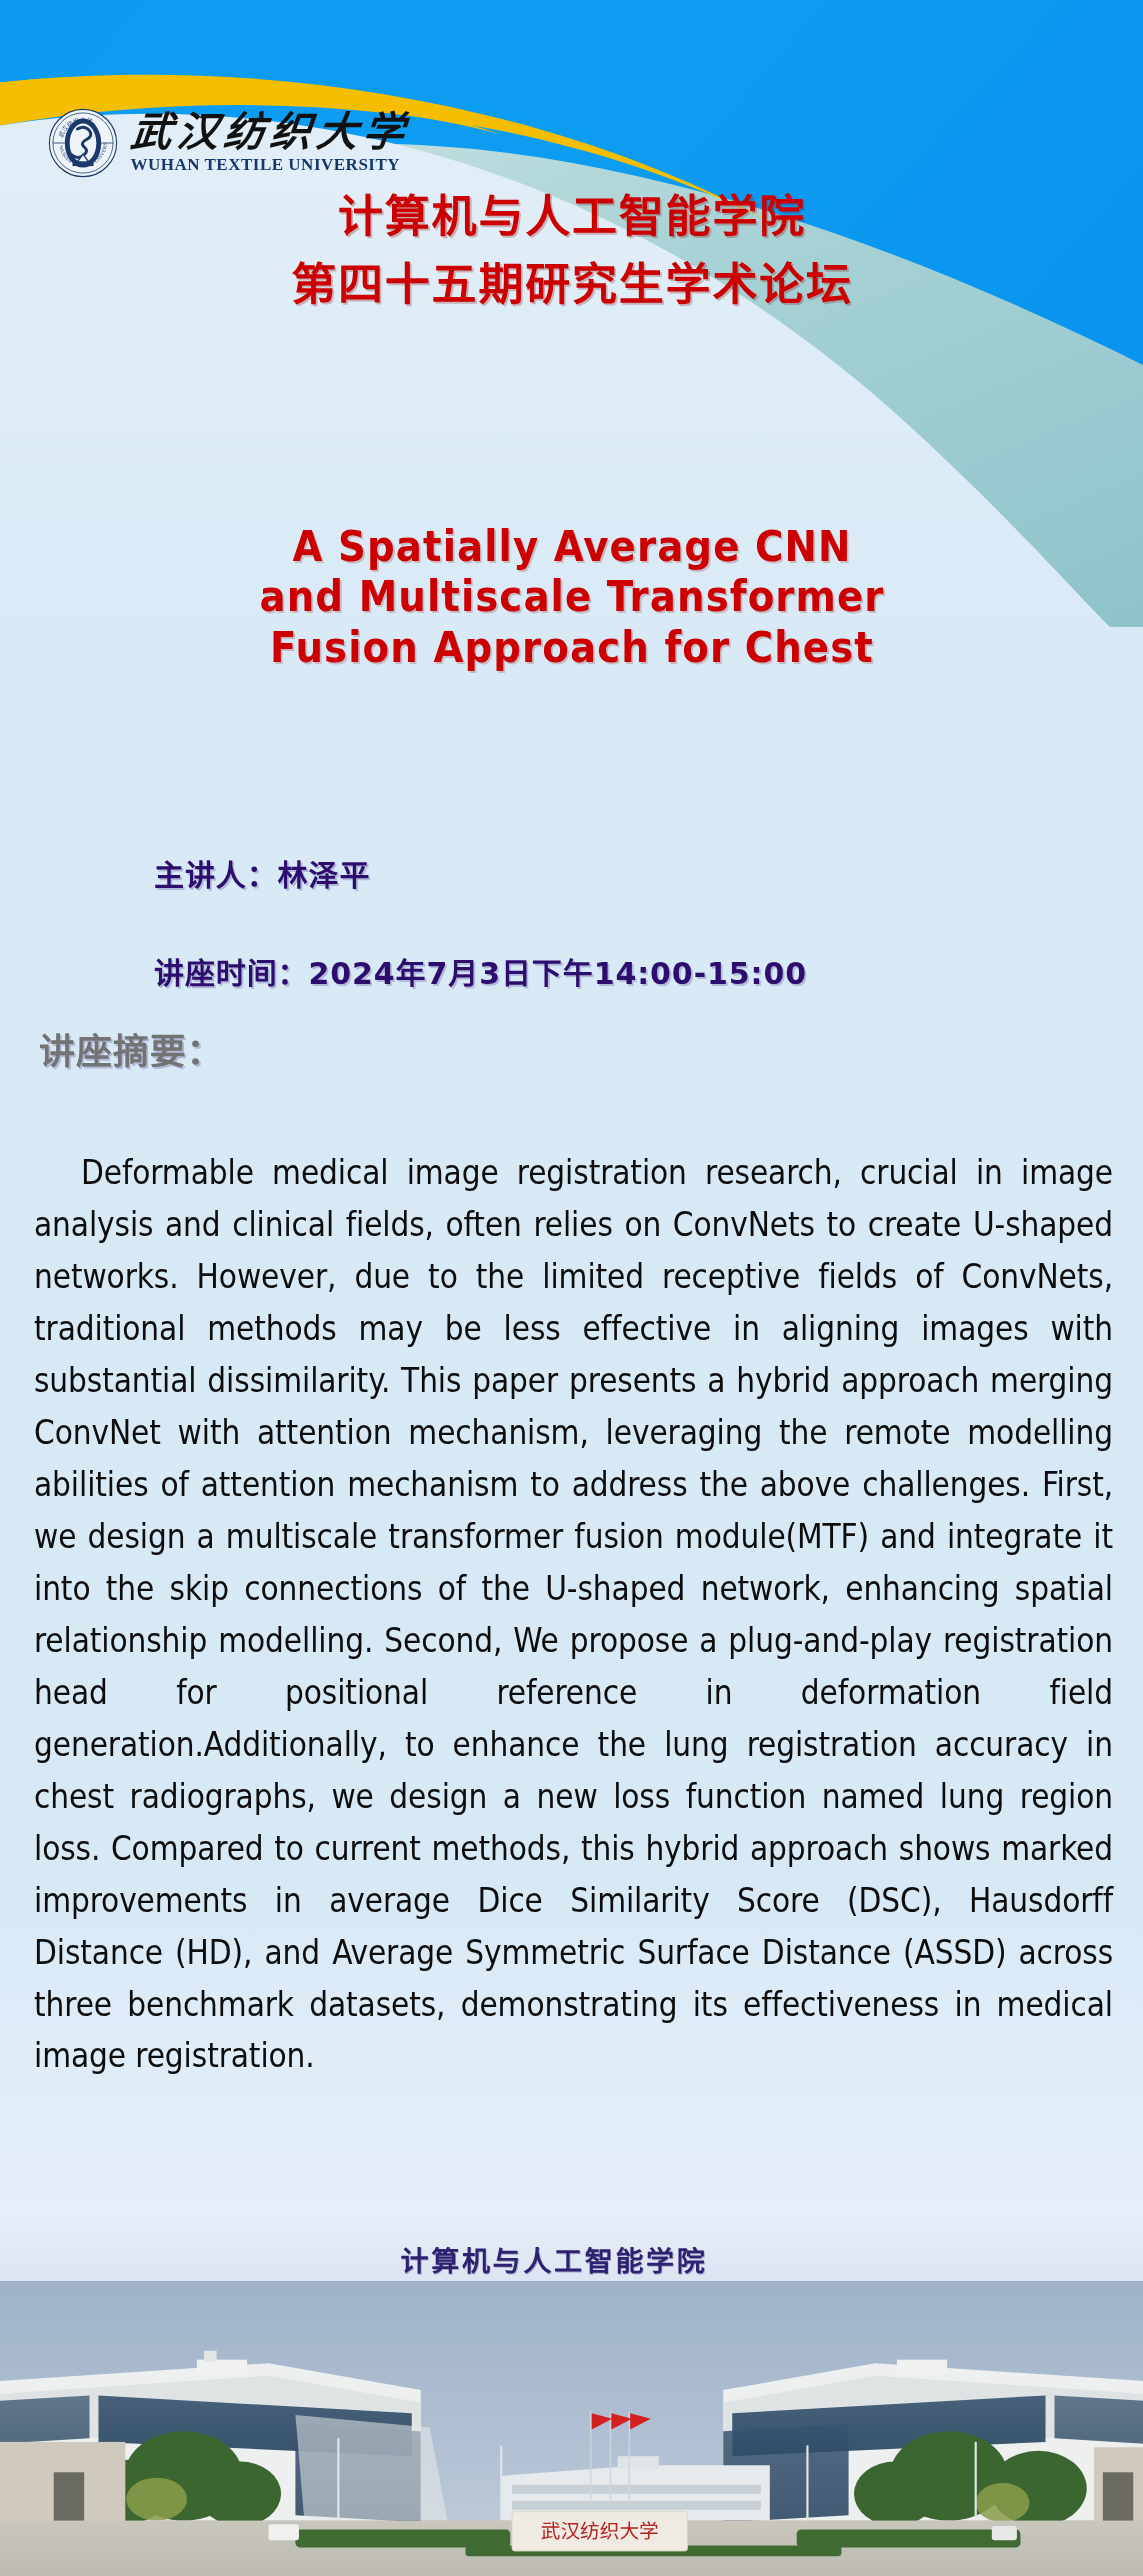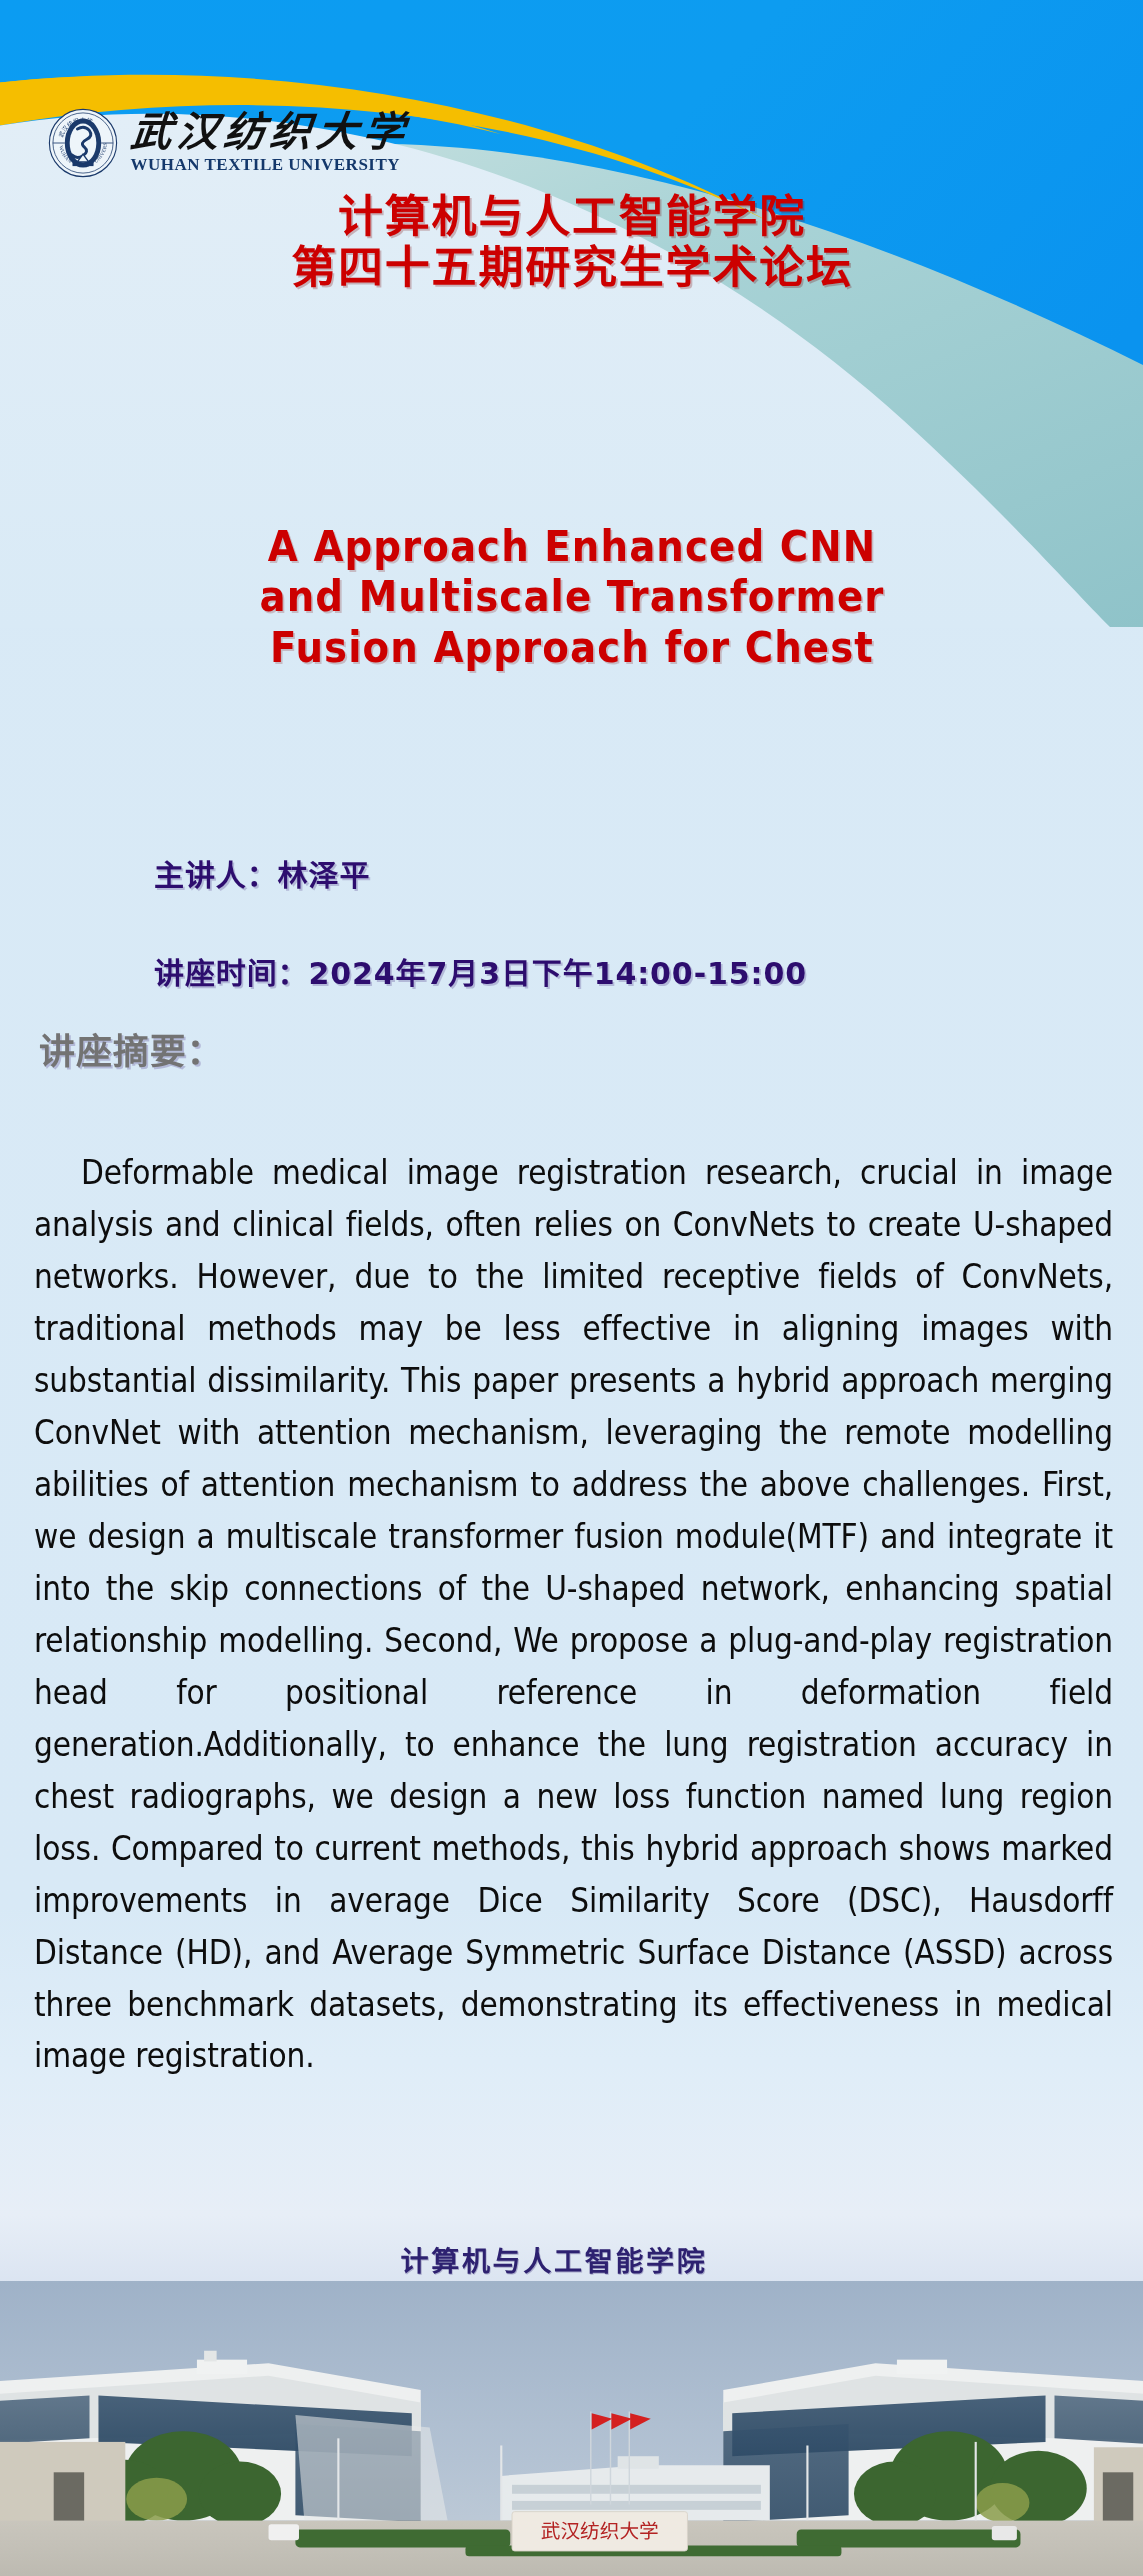--- a/index.html
+++ b/index.html
@@ -77,21 +77,21 @@
     color:#cc0000;
     font-family:"DejaVu Sans","Liberation Sans",sans-serif;
     font-weight:700;
     font-size:45px;
     letter-spacing:1.8px;
     line-height:1.12;
     z-index:5;
     text-shadow:1.8px 1.8px 0 rgba(120,0,0,.25);
   }
   #cn-line1{ top:192px; }
-  #cn-line2{ top:243px; }
+  #cn-line2{ top:260px; }
 
   .en-title{
     position:absolute; left:27px; width:1090px;
     top:521px;
     text-align:center;
     color:#cc0000;
     font-family:"DejaVu Sans Condensed","Liberation Sans Narrow","Liberation Sans",sans-serif;
     font-weight:700;
     font-size:43px;
     line-height:1.17;
@@ -229,21 +229,21 @@
     <span class="wordmark">
       <span class="wm-cn">武汉纺织大学</span>
       <span class="wm-en">WUHAN TEXTILE UNIVERSITY</span>
     </span>
   </div>
 
   <div class="cn-heading" id="cn-line1">计算机与人工智能学院</div>
   <div class="cn-heading" id="cn-line2">第四十五期研究生学术论坛</div>
 
   <div class="en-title">
-    <div>A Approach Enhanced CNN</div>
+    <div>A Spatially Average CNN</div>
     <div>and Multiscale Transformer</div>
     <div>Fusion Approach  for Chest</div>
   </div>
 
   <div class="meta-line" id="speaker">主讲人：林泽平</div>
   <div class="meta-line" id="time">讲座时间：2024年7月3日下午14:00-15:00</div>
 
   <div class="abs-heading">讲座摘要：</div>
   <div class="abs-body">Deformable medical image registration research, crucial in image analysis and clinical fields, often relies on ConvNets to create U-shaped networks. However, due to the limited receptive fields of ConvNets, traditional methods may be less effective in aligning images with substantial dissimilarity. This paper presents a hybrid approach merging ConvNet with attention mechanism, leveraging the remote modelling abilities of attention mechanism to address the above challenges. First, we design a multiscale transformer fusion module(MTF) and integrate it into the skip connections of the U-shaped network, enhancing spatial relationship modelling. Second, We propose a plug-and-play registration head for positional reference in deformation field generation.Additionally, to enhance the lung registration accuracy in chest radiographs, we design a new loss function named lung region loss. Compared to current methods, this hybrid approach shows marked improvements in average Dice Similarity Score (DSC), Hausdorff Distance (HD), and Average Symmetric Surface Distance (ASSD) across three benchmark datasets, demonstrating its effectiveness in medical image registration.</div>
 

